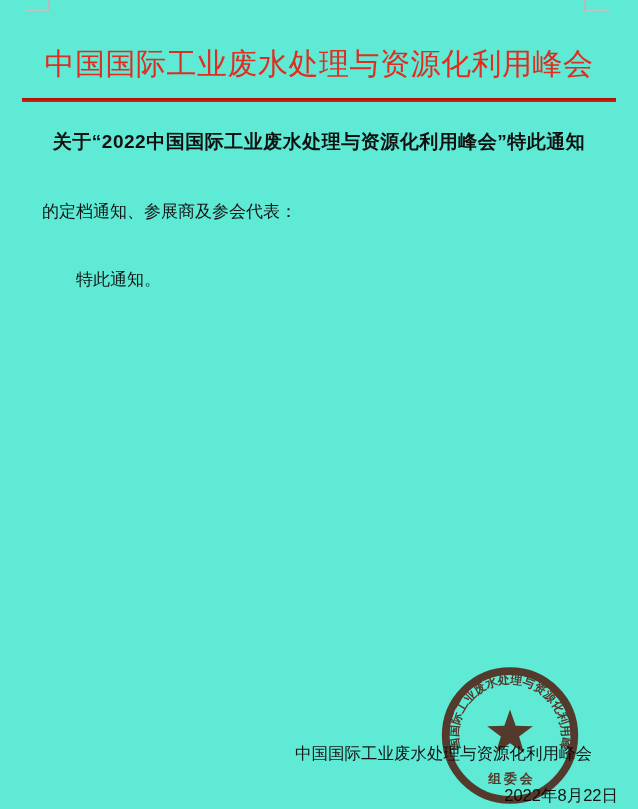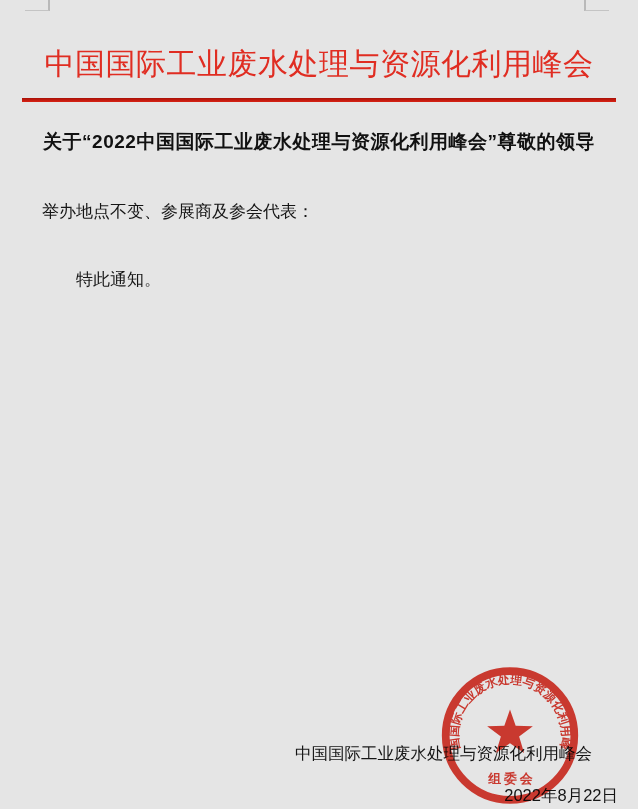--- a/index.html
+++ b/index.html
@@ -4,21 +4,21 @@
 <style>
   html, body { margin: 0; padding: 0; }
   body {
     width: 638px; height: 809px;
     background: #ffffff;
     font-family: "Liberation Sans", "DejaVu Sans", sans-serif;
   }
   .page {
     position: relative;
     width: 638px; height: 809px;
-    background: #e5e5e5;
+    background: #5eead4;
     overflow: hidden;
   }
   
   .crop-mark { position: absolute; top: 0; width: 23px; height: 10px; }
   .crop-mark.left  { left: 25px;  border-right: 2px solid #b9b9b9; border-bottom: 1px solid #c4c4c4; }
   .crop-mark.right { left: 584px; border-left: 2px solid #b9b9b9; border-bottom: 1px solid #c4c4c4; }
 
   .header-title {
     margin: 38px 18px 0;
     height: 52px; line-height: 52px;
@@ -106,24 +106,24 @@
 
 <div class="page">
 
   <div class="crop-mark left"></div>
   <div class="crop-mark right"></div>
 
   <h1 class="header-title">中国国际工业废水处理与资源化利用峰会</h1>
 
   <div class="red-rule"></div>
 
-  <h2 class="notice-title">关于“2022中国国际工业废水处理与资源化利用峰会”尊敬的领导</h2>
+  <h2 class="notice-title">关于“2022中国国际工业废水处理与资源化利用峰会”特此通知</h2>
 
   <div class="body-text">
-    <p class="salutation">举办地点不变、参展商及参会代表：</p>
+    <p class="salutation">的定档通知、参展商及参会代表：</p>
     <p class="para closing">特此通知。</p>
   </div>
 
   <div class="sign-block">
     <p class="signature">中国国际工业废水处理与资源化利用峰会</p>
     <p class="date">2022年8月22日</p>
   </div>
 
   <svg class="seal" viewBox="0 0 150 150" aria-hidden="true">
     <circle class="seal-ring" cx="75" cy="75" r="67"></circle>

